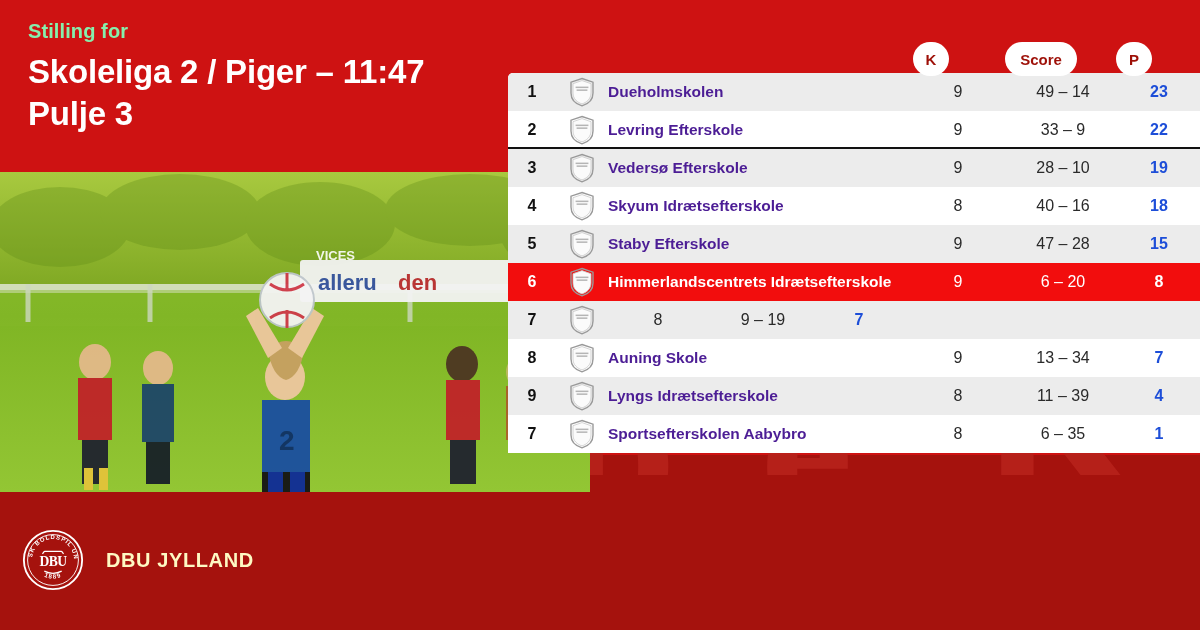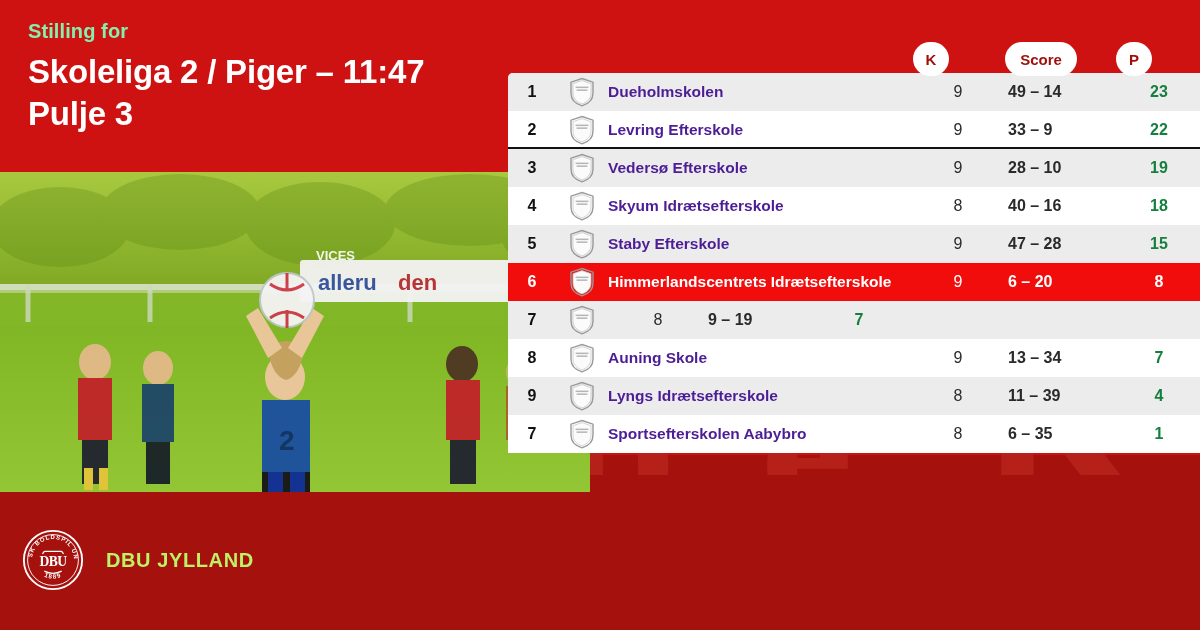--- a/index.html
+++ b/index.html
@@ -76,26 +76,26 @@
   .c-name {
     flex:0 0 300px; width:300px;
     font-size:15.5px; font-weight:700; color:#4c1d95;
     white-space:nowrap; overflow:visible;
   }
   .c-k {
     flex:0 0 100px; width:100px; text-align:center;
     font-size:16px; font-weight:400; color:#2a2a2a;
   }
   .c-score {
-    flex:0 0 110px; width:110px; 
-    font-size:16px; font-weight:700; color:#2a2a2a;
+    flex:0 0 110px; width:110px; text-align:center;
+    font-size:16px; font-weight:400; color:#2a2a2a;
   }
   .c-p {
     flex:0 0 82px; width:82px; text-align:center;
-    font-size:16px; font-weight:700; color:#15803d;
+    font-size:16px; font-weight:700; color:#1d4ed8;
   }
   .row.highlight .c-rank,
   .row.highlight .c-name,
   .row.highlight .c-k,
   .row.highlight .c-score,
   .row.highlight .c-p { color:#ffffff; }
   .row.highlight .c-name { position:relative; z-index:2; }
 
   
   .badges { position:absolute; left:508px; top:42px; width:692px; height:34px; z-index:6; }
@@ -113,21 +113,21 @@
   
   .crest { width:26px; height:30px; display:block; }
 
   
   .footer {
     position:absolute; left:0; bottom:0; width:1200px; height:140px;
     display:flex; align-items:center; z-index:7;
   }
   .dbu-logo { margin-left:22px; width:62px; height:62px; }
   .footer-text {
-    color:#bef264; font-size:20px; font-weight:700;
+    color:#fef9c3; font-size:20px; font-weight:700;
     letter-spacing:.6px; margin-left:22px;
   }
 </style>
 </head>
 <body>
 
 <div class="bg-footer"></div>
 
 <div class="watermark">
   <div class="wm-letter" style="left:60px;  top:-10px;">K</div>

